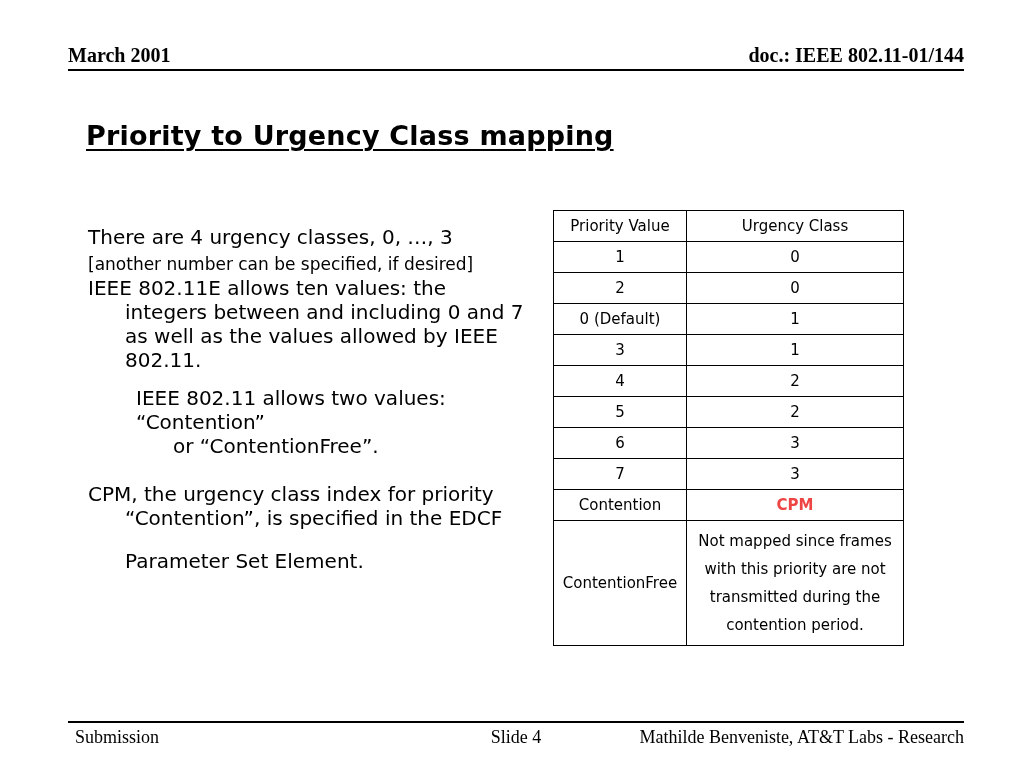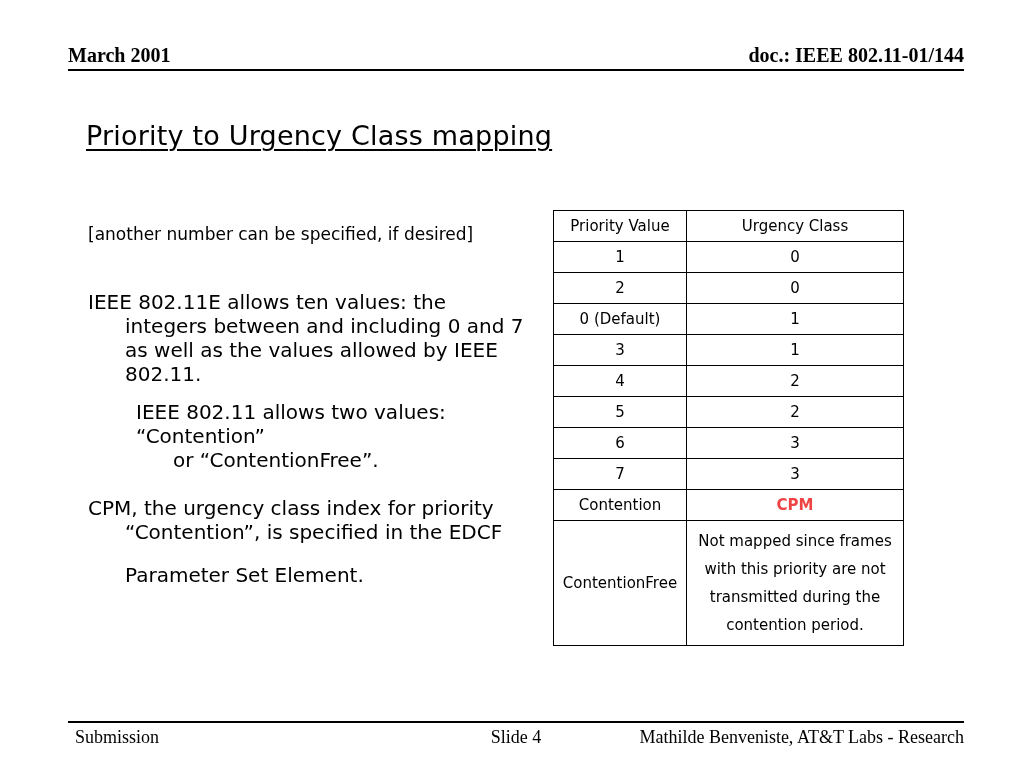--- a/index.html
+++ b/index.html
@@ -14,33 +14,33 @@
   .hdr {
     position:absolute; left:68px; top:44px; width:896px;
     display:flex; justify-content:space-between; align-items:flex-end;
     border-bottom:2px solid #000; padding-bottom:2px;
     font-family:"Liberation Serif", serif; font-weight:bold; font-size:20px;
   }
 
   
   .title {
     position:absolute; left:86px; top:120px;
-    font-size:27px; font-weight:normal;
+    font-size:27px; font-weight:bold;
     text-decoration:underline; text-underline-offset:4px; text-decoration-thickness:2px;
     letter-spacing:0.2px;
   }
 
   
   .bodytext {
     position:absolute; left:88px; top:222px; width:455px;
     font-size:20px; line-height:24px;
   }
   .p1-l1 { line-height:30px; }
   .p1-l2 { font-size:17px; line-height:24px; }
-  .para2 { margin-top:44px; }
+  .para2 { }
   .para3 { margin-top:14px;margin-left:48px; }
   .para4 { margin-top:24px; }
   .cont  { padding-left:37px; }
   .gap-line { margin-top:19px; }
 
   
   .maptable {
     position:absolute; left:553px; top:210px;
     border-collapse:collapse; table-layout:fixed; width:350px;
     font-size:15px; text-align:center;
@@ -74,20 +74,21 @@
 
   <div class="hdr">
     <span>March 2001</span>
     <span>doc.: IEEE 802.11-01/144</span>
   </div>
 
   <h1 class="title">Priority to Urgency Class mapping</h1>
 
   <div class="bodytext">
     <div class="para1">
+      <div class="p1-l1">There are 4 urgency classes, 0, …, 3</div>
       <div class="p1-l2">[another number can be specified, if desired]</div>
     </div>
     <div class="para2">
       <div>IEEE 802.11E allows ten values: the</div>
       <div class="cont">integers between and including 0 and 7</div>
       <div class="cont">as well as the values allowed by IEEE</div>
       <div class="cont">802.11.</div>
     </div>
     <div class="para3">
       <div>IEEE 802.11 allows two values: “Contention”</div>

